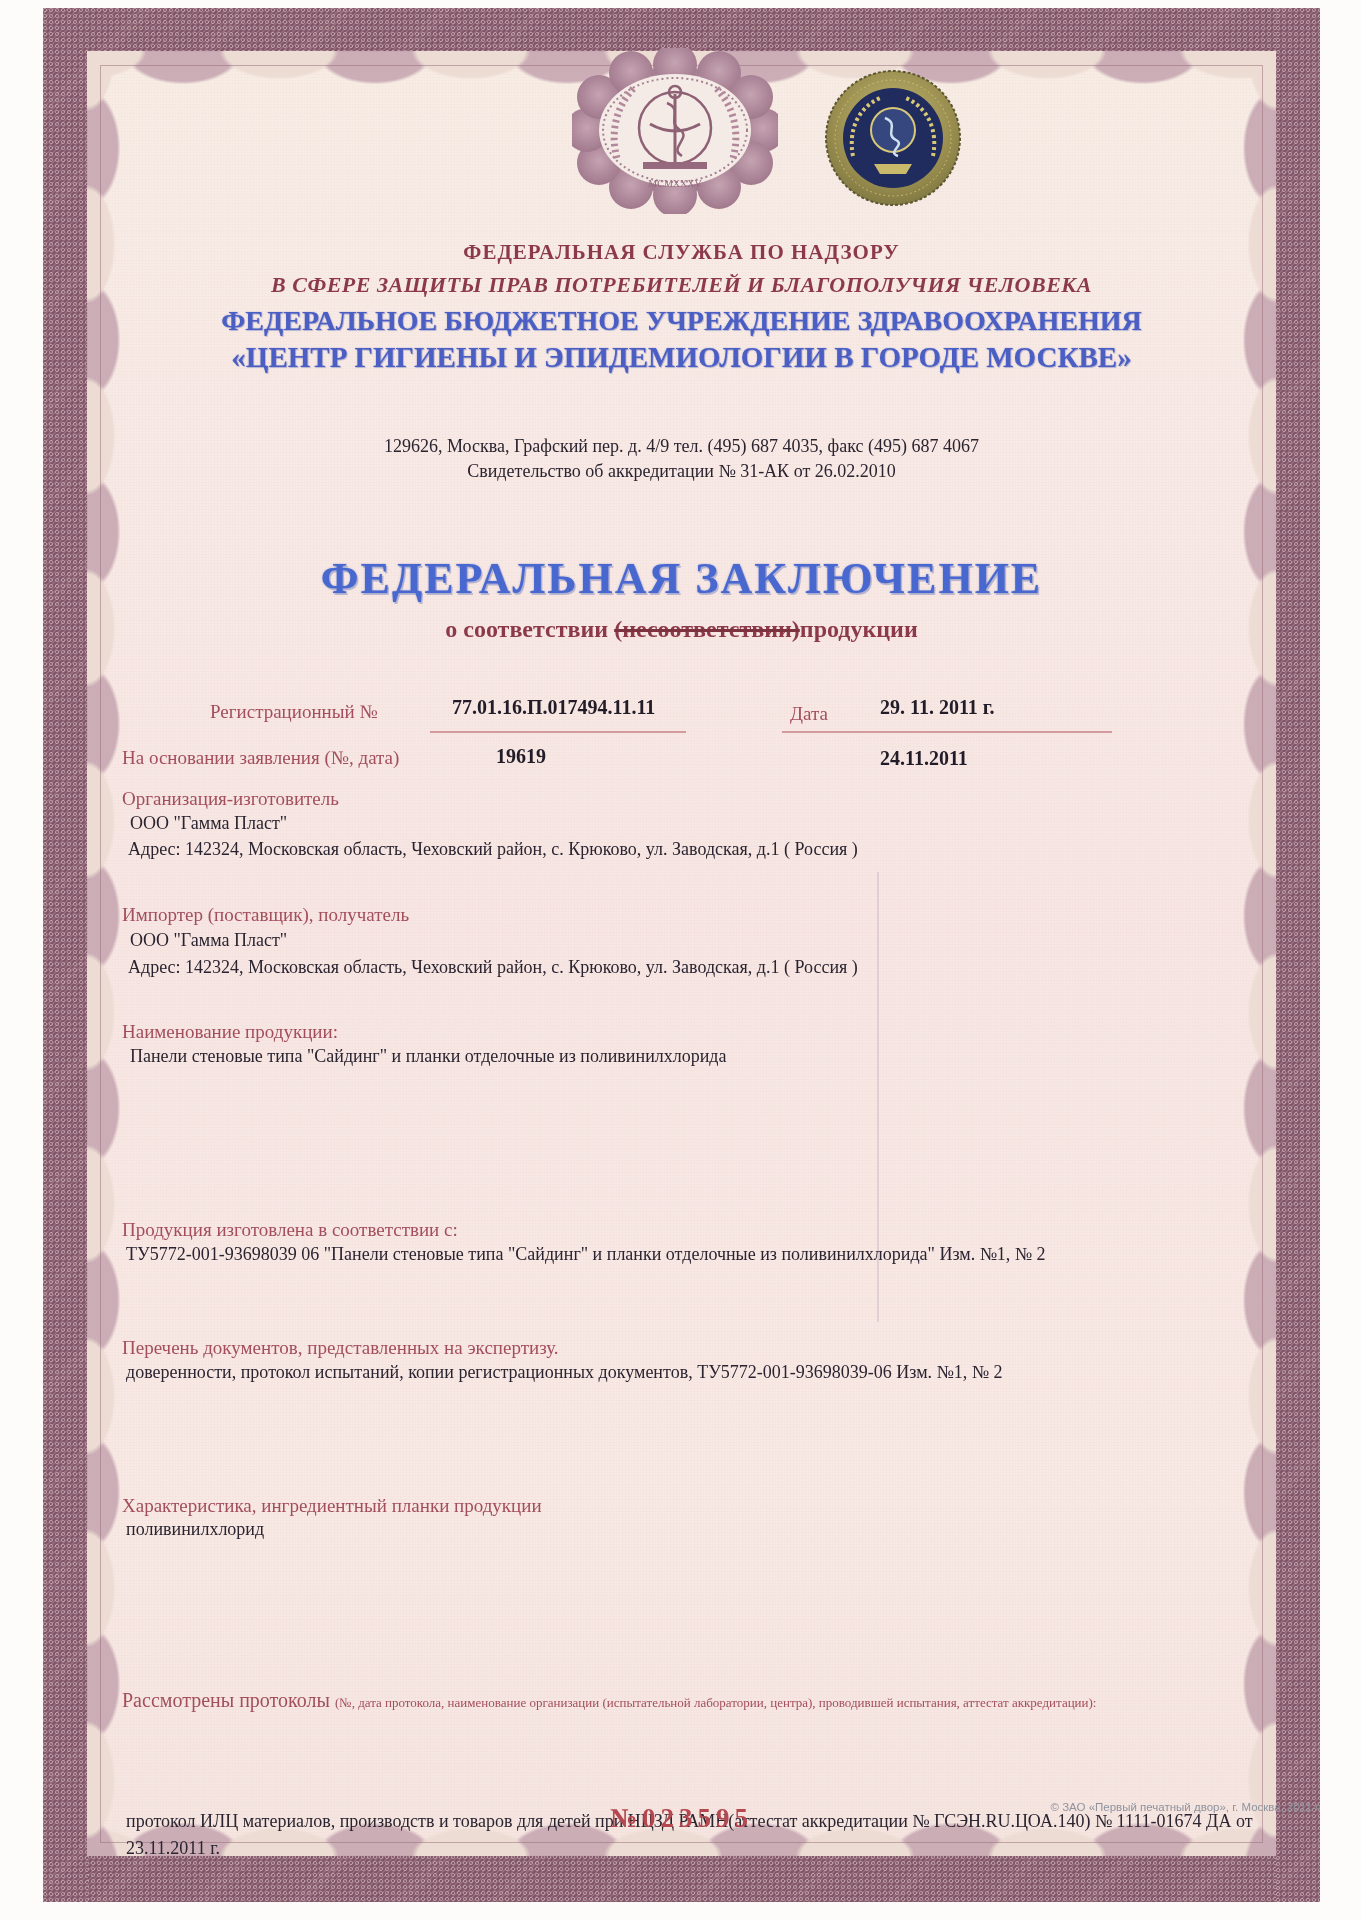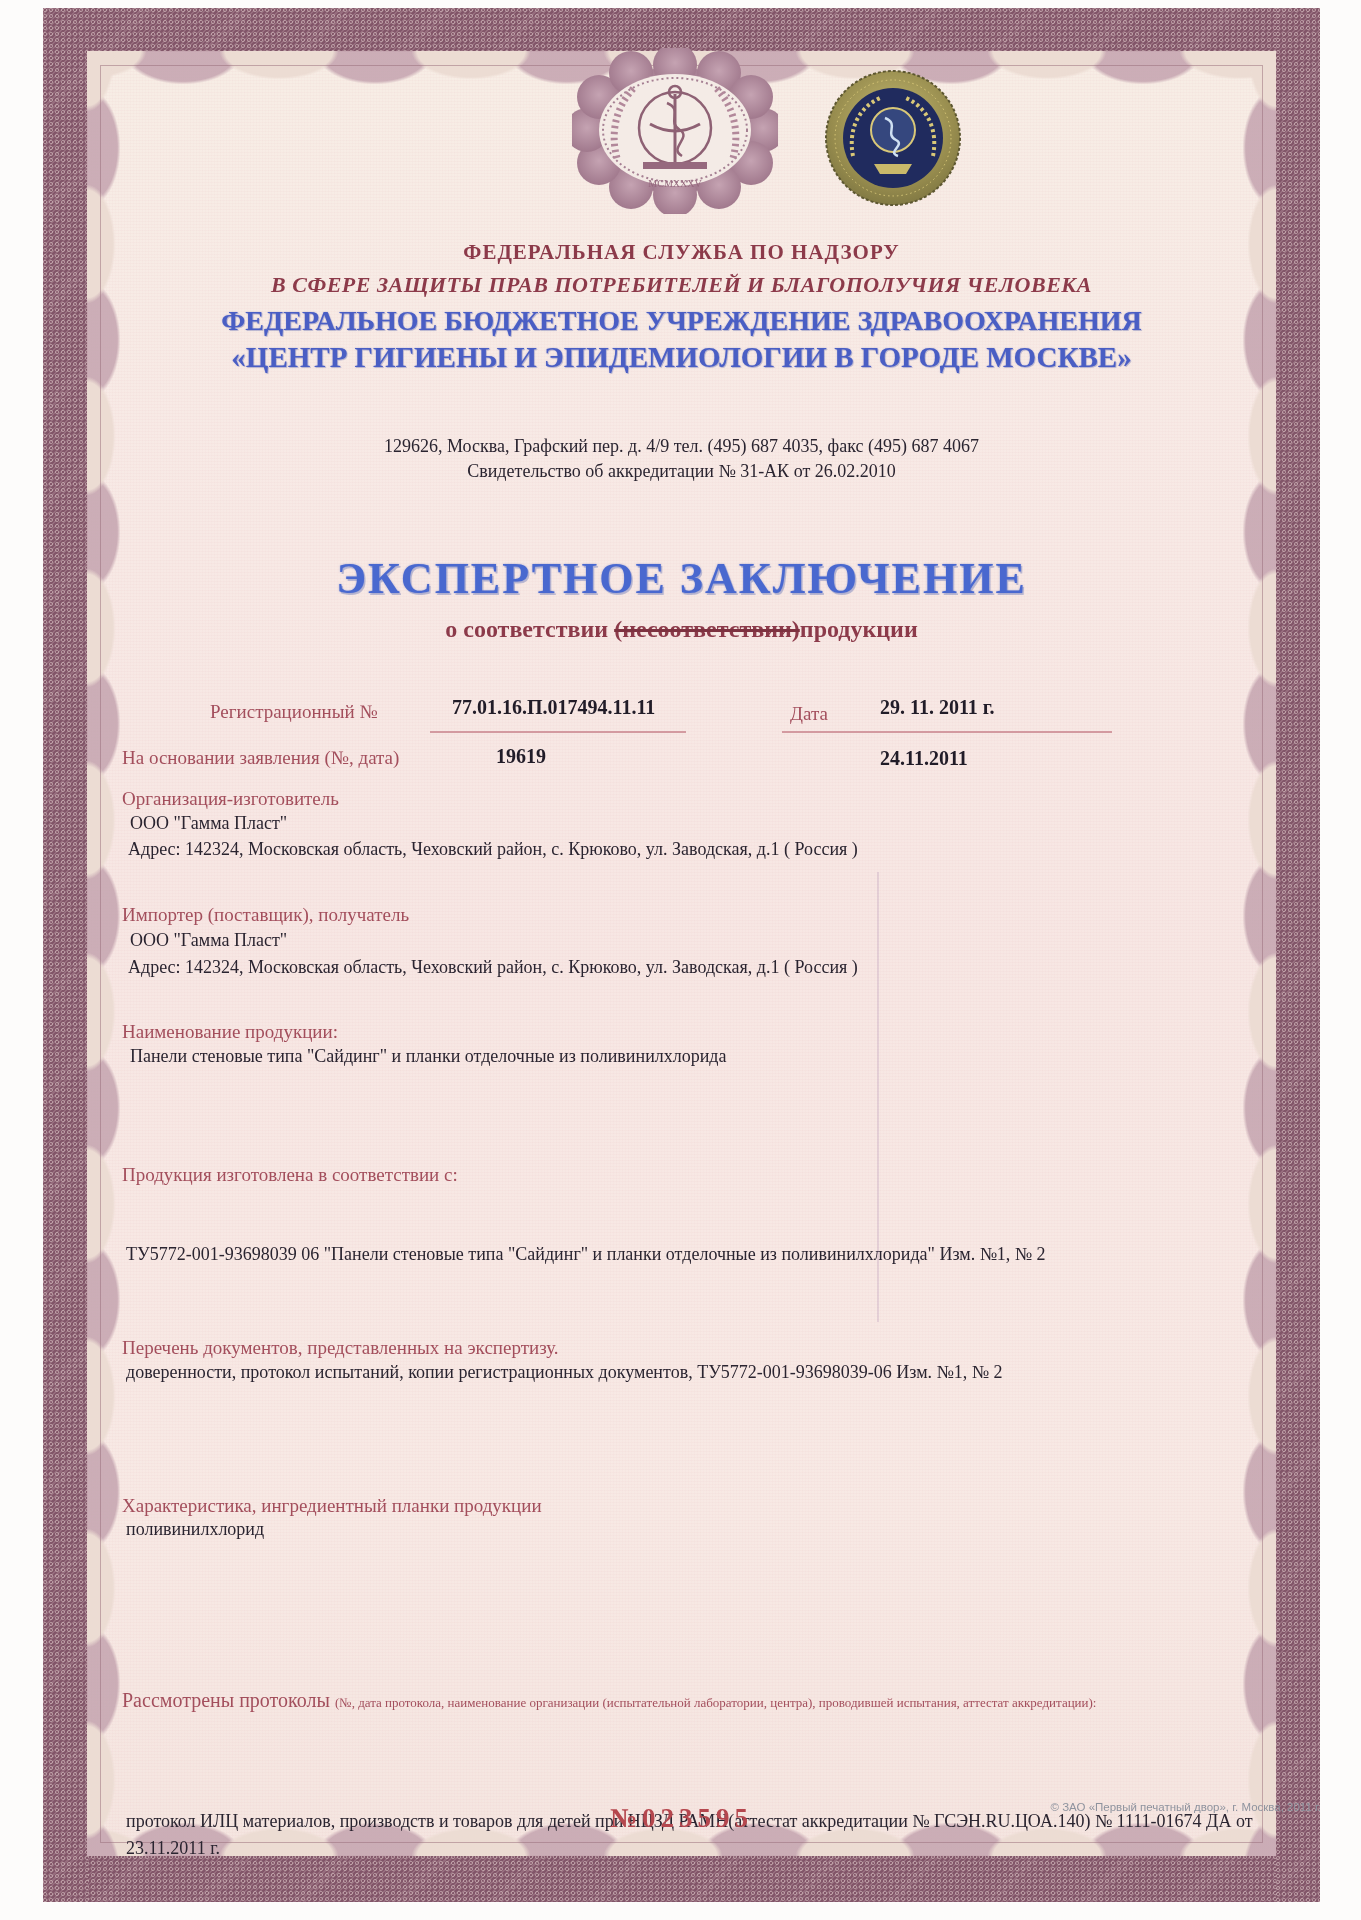--- a/index.html
+++ b/index.html
@@ -154,21 +154,21 @@
   </div>
 
   <div class="abs ctr darkred" style="top:232px;font-size:21px;letter-spacing:1px;">ФЕДЕРАЛЬНАЯ СЛУЖБА ПО НАДЗОРУ</div>
   <div class="abs ctr darkred" style="top:264px;font-size:22px;letter-spacing:.5px;font-style:italic;">В СФЕРЕ ЗАЩИТЫ ПРАВ ПОТРЕБИТЕЛЕЙ И БЛАГОПОЛУЧИЯ ЧЕЛОВЕКА</div>
   <div class="abs ctr blue-org" style="top:297px;font-size:28px;">ФЕДЕРАЛЬНОЕ БЮДЖЕТНОЕ УЧРЕЖДЕНИЕ ЗДРАВООХРАНЕНИЯ</div>
   <div class="abs ctr blue-org" style="top:333px;font-size:29px;">«ЦЕНТР ГИГИЕНЫ И ЭПИДЕМИОЛОГИИ В ГОРОДЕ МОСКВЕ»</div>
 
   <div class="abs ctr body-t" style="top:428px;font-size:18px;">129626, Москва, Графский пер. д. 4/9 тел. (495) 687 4035, факс (495) 687 4067</div>
   <div class="abs ctr body-t" style="top:453px;font-size:18px;">Свидетельство об аккредитации № 31-АК от 26.02.2010</div>
 
-  <div class="abs ctr blue-title" style="top:545px;">ЭКСПЕРТНОЕ ЗАКЛЮЧЕНИЕ</div>
+  <div class="abs ctr blue-title" style="top:545px;">ФЕДЕРАЛЬНАЯ ЗАКЛЮЧЕНИЕ</div>
   <div class="abs ctr darkred" style="top:608px;font-size:24px;"><span>о соответствии </span><span class="strike">(несоответствии)</span><span>продукции</span></div>
 
   <div class="abs lbl" style="left:167px;top:693px;">Регистрационный №</div>
   <div class="abs bold-v" style="left:409px;top:688px;">77.01.16.П.017494.11.11</div>
   <div class="uline" style="left:387px;top:723px;width:256px;"></div>
   <div class="abs lbl" style="left:747px;top:695px;">Дата</div>
   <div class="abs bold-v" style="left:837px;top:688px;">29. 11. 2011 г.</div>
   <div class="uline" style="left:739px;top:723px;width:330px;"></div>
 
   <div class="abs lbl" style="left:79px;top:739px;">На основании заявления (№, дата)</div>
@@ -180,21 +180,21 @@
   <div class="abs body-t" style="left:85px;top:831px;">Адрес: 142324, Московская область, Чеховский район, с. Крюково, ул. Заводская, д.1 ( Россия )</div>
 
   <div class="abs lbl" style="left:79px;top:896px;">Импортер (поставщик), получатель</div>
   <div class="abs body-t" style="left:87px;top:922px;">ООО "Гамма Пласт"</div>
   <div class="abs body-t" style="left:85px;top:949px;">Адрес: 142324, Московская область, Чеховский район, с. Крюково, ул. Заводская, д.1 ( Россия )</div>
 
   <div class="abs lbl" style="left:79px;top:1013px;">Наименование продукции:</div>
   <div class="abs body-t" style="left:87px;top:1038px;">Панели стеновые типа "Сайдинг" и планки отделочные из поливинилхлорида</div>
 
   <div class="abs lbl" style="left:79px;top:1211px;"></div>
-  <div class="abs lbl" style="left:79px;top:1156px;">Продукция изготовлена в соответствии с:</div>
+  <div class="abs lbl" style="left:79px;top:1211px;">Продукция изготовлена в соответствии с:</div>
   <div class="abs body-t" style="left:83px;top:1236px;">ТУ5772-001-93698039 06 "Панели стеновые типа "Сайдинг" и планки отделочные из поливинилхлорида" Изм. №1, № 2</div>
 
   <div class="abs lbl" style="left:79px;top:1329px;">Перечень документов, представленных на экспертизу.</div>
   <div class="abs body-t" style="left:83px;top:1354px;">доверенности, протокол испытаний, копии регистрационных документов, ТУ5772-001-93698039-06 Изм. №1, № 2</div>
 
   <div class="abs lbl" style="left:79px;top:1487px;">Характеристика, ингредиентный планки продукции</div>
   <div class="abs body-t" style="left:83px;top:1511px;">поливинилхлорид</div>
 
   <div class="abs" style="left:79px;top:1681px;width:1130px;">
     <span class="lbl" style="font-size:20px;">Рассмотрены протоколы </span><span style="color:#a34e5c;font-size:13px;">(№, дата протокола, наименование организации (испытательной лаборатории, центра), проводившей испытания, аттестат аккредитации):</span>

